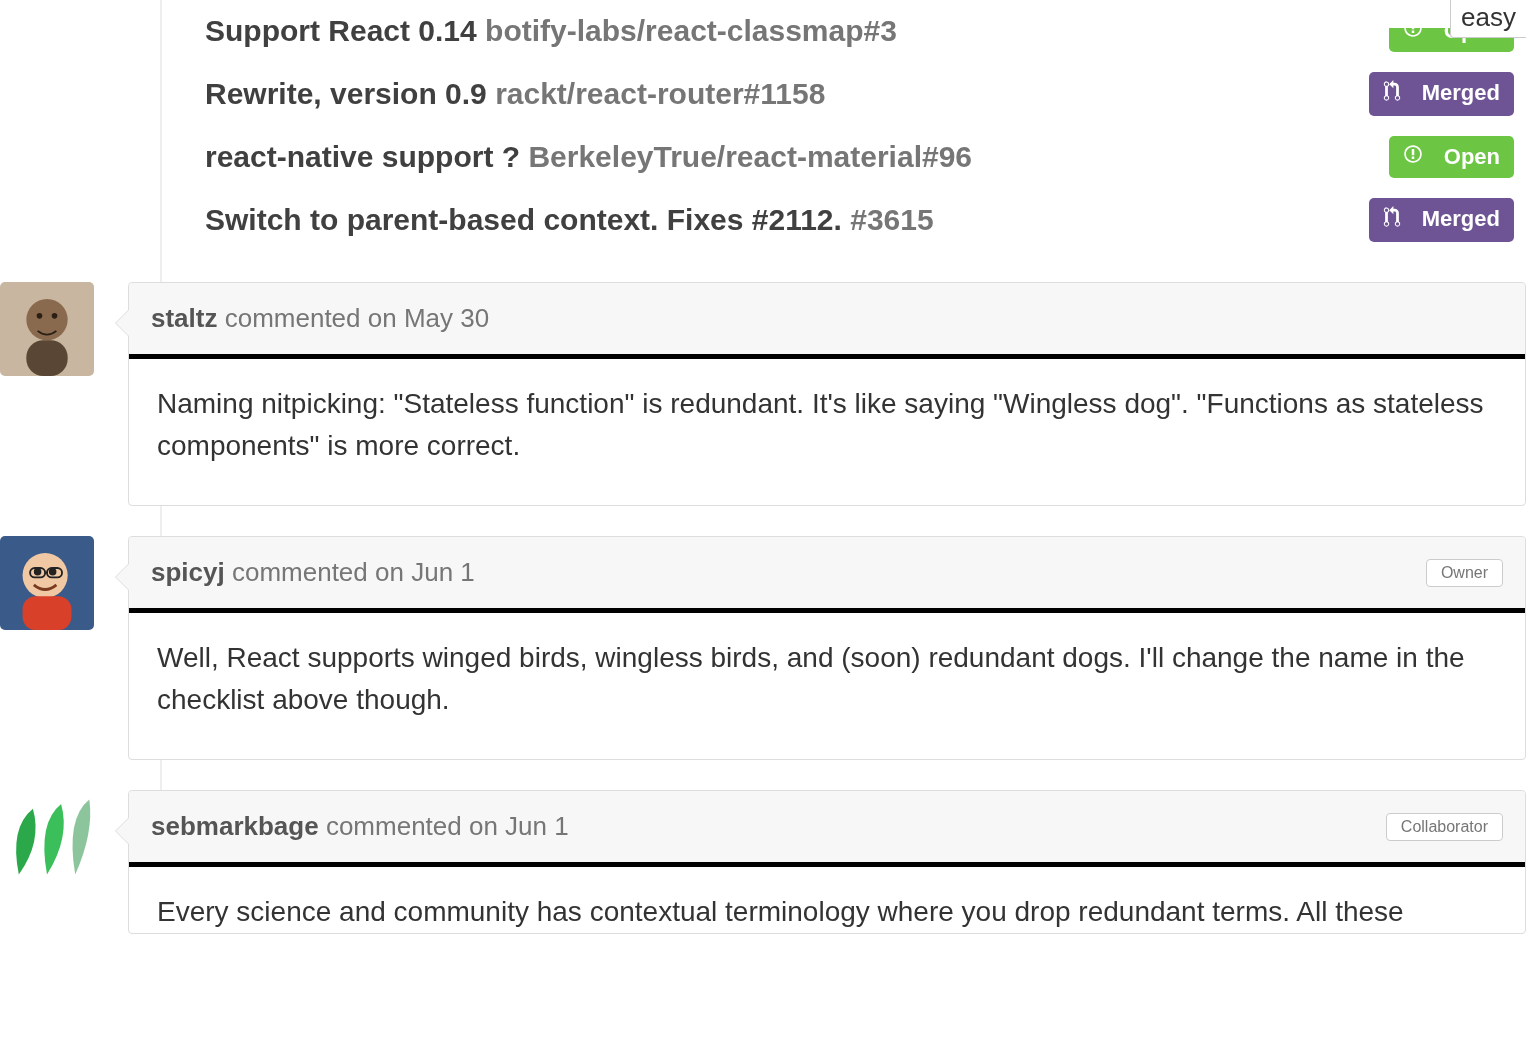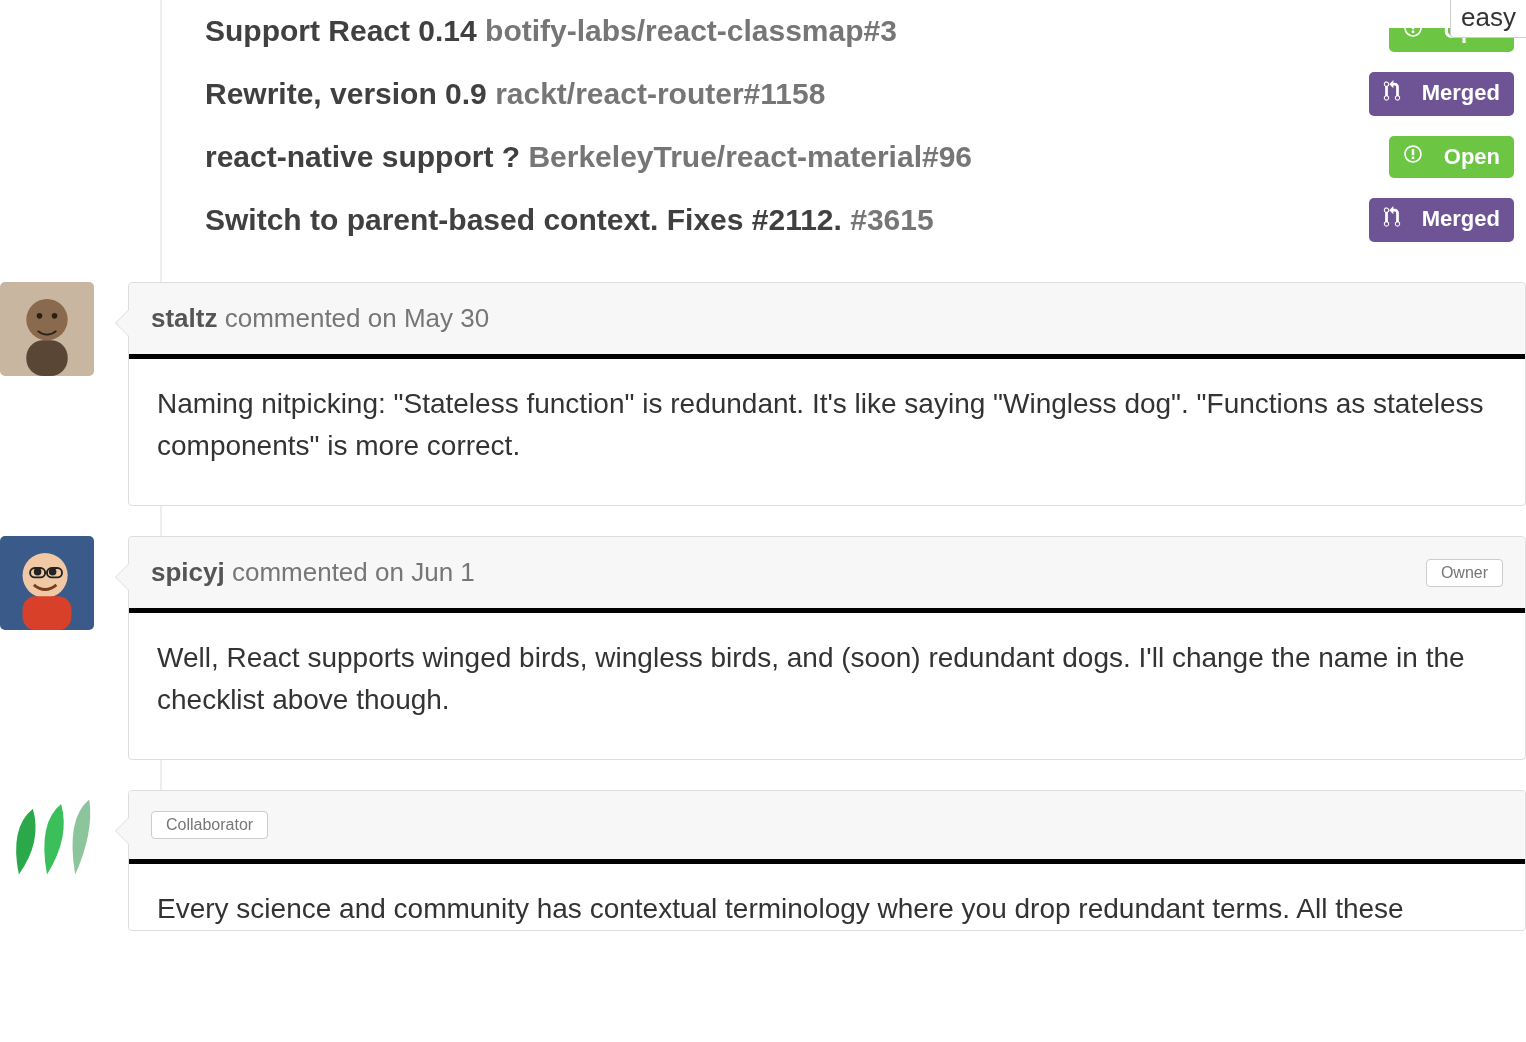--- a/index.html
+++ b/index.html
@@ -252,20 +252,24 @@
       <svg viewBox="0 0 100 100">
           <rect width="100" height="100" fill="#fff"></rect>
           <path d="M20 90 Q10 40 35 20 Q45 55 20 90 Z" fill="#2aa84a"></path>
           <path d="M50 90 Q40 35 65 15 Q75 50 50 90 Z" fill="#3abf5a"></path>
           <path d="M80 90 Q70 30 95 10 Q100 45 80 90 Z" fill="#1a8a3a" opacity="0.5"></path>
         </svg>
     </div>
     <div class="comment-box">
       <div class="comment-arrow"></div>
       <div class="comment-header">
+        <div>
+          <span class="author">sebmarkbage</span>
+          <span>commented </span><span>on Jun 1</span>
+        </div>
         <span class="role-badge">Collaborator</span>
       </div>
       <div class="comment-body partial">
         <span>Every science and community has contextual terminology where you drop redundant terms. All these</span>
       </div>
     </div>
   </div>
 
 </div>
 

